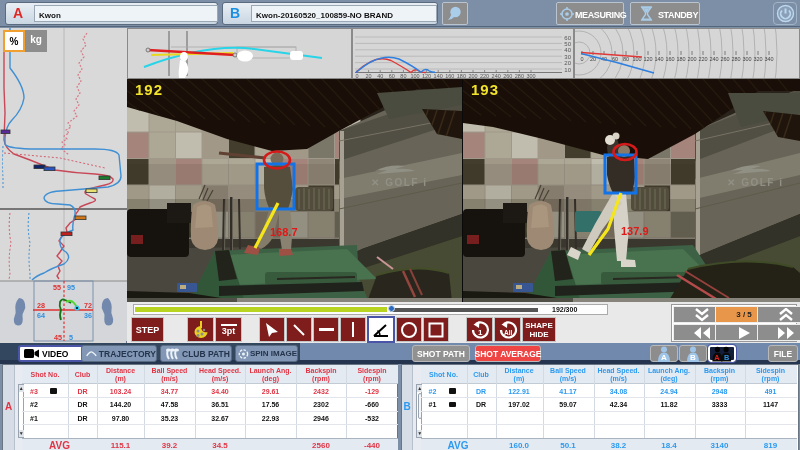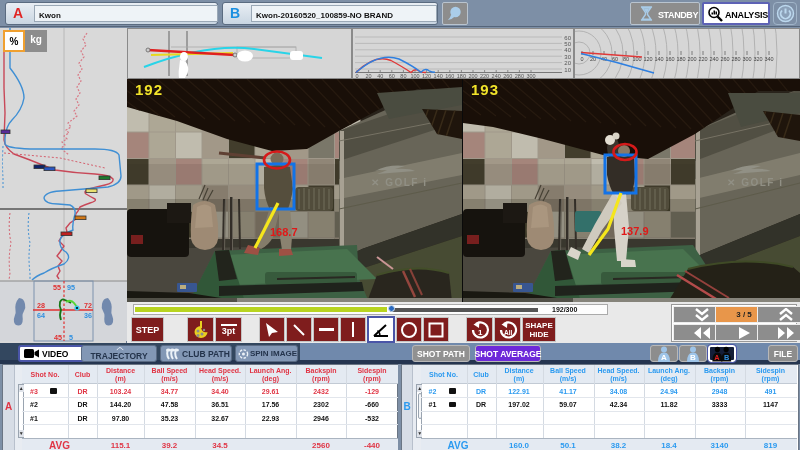--- a/index.html
+++ b/index.html
@@ -54,34 +54,34 @@
   <div class="field" style="left:222px; width:216px;">
     <span class="lbl" style="color:#1b8fe0;">B</span>
     <span class="inp" style="left:28px; width:186px;">Kwon-20160520_100859-NO BRAND</span>
   </div>
   <div class="graybtn" style="left:442px; width:26px;">
     <svg width="24" height="21" viewBox="0 0 24 21">
         <circle cx="12.5" cy="9" r="5.2" fill="#aacdea"></circle>
         <path d="M8.2 11.5 q-1 3.5 -3.4 5.5 q4.6 -0.5 7 -3.4 z" fill="#aacdea"></path>
       </svg>
   </div>
+  <div class="graybtn" style="left:556px; width:68px;">
+    <svg class="abs" style="left:3px; top:4px;" width="14" height="14" viewBox="0 0 15 15">
+        <circle cx="7.5" cy="7.5" r="5.4" fill="none" stroke="#a8cbe8" stroke-width="1.6"></circle>
+        <circle cx="7.5" cy="7.5" r="2" fill="#a8cbe8"></circle>
+        <path d="M7.5 0 v3 M7.5 12 v3 M0 7.5 h3 M12 7.5 h3" stroke="#a8cbe8" stroke-width="1.6"></path>
+      </svg>
+    <span class="abs btntext" style="left:18px; top:7px;">MEASURING</span>
+  </div>
   <div class="graybtn" style="left:630px; width:70px;">
     <svg class="abs" style="left:9px; top:3px;" width="13" height="15" viewBox="0 0 14 16">
         <path d="M1 1 h12 M1 15 h12 M2.5 2 h9 l-3.4 5 v2 l3.4 5 h-9 l3.4-5 v-2 z" fill="none" stroke="#a8cbe8" stroke-width="1.5"></path>
         <path d="M4 3 h6 l-3 4.4 z" fill="#a8cbe8"></path>
       </svg>
     <span class="abs btntext" style="left:27px; top:7px;">STANDBY</span>
-  </div>
-  <div class="graybtn" style="left:702px; width:68px; background:#fff; border:2px solid #5d62b5; color:#000;">
-    <svg class="abs" style="left:3px; top:2px;" width="17" height="17" viewBox="0 0 17 17">
-        <circle cx="7" cy="6.5" r="5" fill="none" stroke="#000" stroke-width="1.6"></circle>
-        <path d="M10.5 10.5 L15 15" stroke="#000" stroke-width="2.4"></path>
-        <path d="M4.5 8.5 v-2 h1.5 v2 z M6.5 8.5 v-4 h1.5 v4 z M8.5 8.5 v-3 h1.5 v3 z" fill="#000"></path>
-      </svg>
-    <span class="abs btntext" style="left:21px; top:6px; letter-spacing:-0.2px;">ANALYSIS</span>
   </div>
   <div class="graybtn" style="left:773px; width:24px; background:#7d8fa6; border:1px solid #a0b4c8; border-radius:4px;">
     <svg class="abs" style="left:2px; top:1px;" width="19" height="19" viewBox="0 0 19 19">
         <circle cx="9.5" cy="9.5" r="8" fill="#8ba0b8" stroke="#bcd8ee" stroke-width="1.4"></circle>
         <path d="M9.5 4.5 v5" stroke="#bcd8ee" stroke-width="2"></path>
         <path d="M6 6.5 a4.8 4.8 0 1 0 7 0" fill="none" stroke="#bcd8ee" stroke-width="1.8"></path>
       </svg>
   </div>
 </div>
 
@@ -757,21 +757,21 @@
 <div id="tabbar">
   <div class="right"></div>
     <div class="bot"></div>
   <div class="tab" style="left:6px; width:72px; background:#fff; border:2px solid #4a55a8; color:#000;margin-left:12px;">
     <svg width="16" height="11" viewBox="0 0 16 11">
         <rect x="0" y="1" width="10" height="9" rx="1.5" fill="#000"></rect>
         <path d="M10.5 4 L15 1.5 V9.5 L10.5 7 Z" fill="#000"></path>
       </svg>
     <span>VIDEO</span>
   </div>
-  <div class="tab" style="left:81px; width:76px;flex-direction:column;">
+  <div class="tab" style="left:81px; width:76px;">
     <svg width="16" height="11" viewBox="0 0 16 11">
         <path d="M1 9 Q6 1 10 4 T15 9" fill="none" stroke="#ecf2f8" stroke-width="2"></path>
       </svg>
     <span>TRAJECTORY</span>
   </div>
   <div class="tab" style="left:160px; width:72px;">
     <svg width="15" height="12" viewBox="0 0 15 12">
         <path d="M3 1 q-2 6 1 10 M7 1 q-2 6 1 10 M11 1 q-2 6 1 10" stroke="#ecf2f8" stroke-width="2" fill="none"></path>
         <ellipse cx="3.5" cy="2" rx="2.5" ry="1.6" fill="#ecf2f8"></ellipse>
         <ellipse cx="7.5" cy="2" rx="2.5" ry="1.6" fill="#ecf2f8"></ellipse>
@@ -782,21 +782,21 @@
   <div class="tab" style="left:235px; width:63px;">
     <svg width="12" height="12" viewBox="0 0 13 13" style="margin:0 1px 0 2px;">
         <circle cx="6.5" cy="6.5" r="5" fill="none" stroke="#ecf2f8" stroke-width="1.6" stroke-dasharray="3 1.6"></circle>
         <circle cx="6.5" cy="6.5" r="1.8" fill="#ecf2f8"></circle>
       </svg>
     <span style="font-size:8px;">SPIN IMAGE</span>
   </div>
   <div class="tab" style="left:412px; width:58px; justify-content:center; background:#919191; border:1px solid #b8b8b8; color:#fff;">
       <span style="font-size:8.5px;">SHOT PATH</span>
     </div>
-  <div class="tab" style="left:475px; width:66px; justify-content:center; background:#6d28d9; border:1px solid #b8b8b8; color:#fff;">
+  <div class="tab" style="left:475px; width:66px; justify-content:center; background:#ef4444; border:1px solid #b8b8b8; color:#fff;">
       <span style="font-size:8.5px;">SHOT AVERAGE</span>
     </div>
   <div class="tab" style="left:650px; width:28px; justify-content:center; background:#8d8d8d; border:1px solid #b8b8b8;">
     <svg width="18" height="16" viewBox="0 0 18 16" style="margin:0;">
         <circle cx="9" cy="3.4" r="3" fill="#9ec4e8"></circle>
         <path d="M3 16 q0 -9.5 6 -9.5 q6 0 6 9.5 z" fill="#9ec4e8"></path>
         <text x="9" y="14" font-size="8" font-weight="bold" fill="#fff" text-anchor="middle">A</text>
       </svg>
   </div>
   <div class="tab" style="left:679px; width:28px; justify-content:center; background:#8d8d8d; border:1px solid #b8b8b8;">

